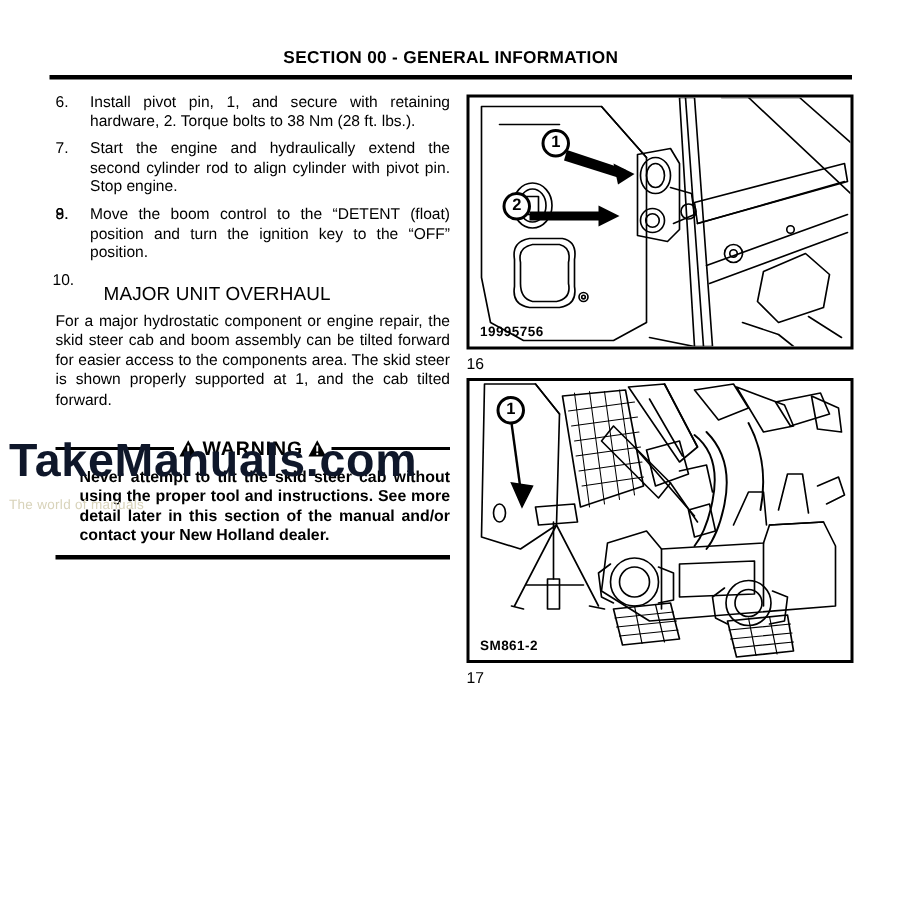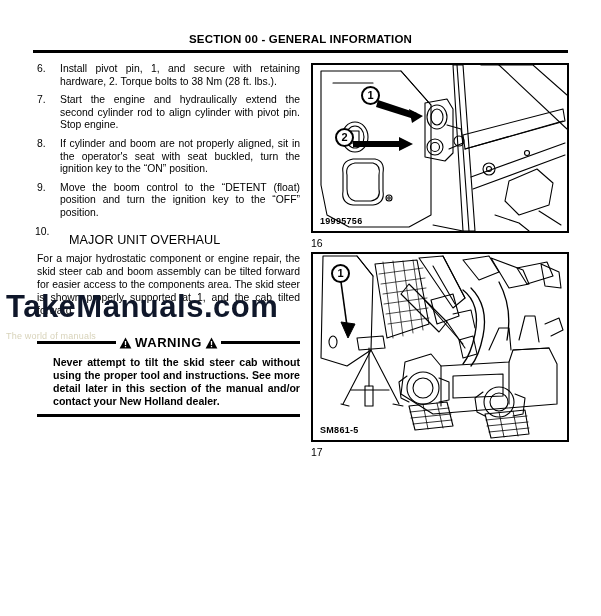--- a/index.html
+++ b/index.html
@@ -249,21 +249,20 @@
       <li class="step">
         <span class="step-num">6.</span>
         <span>Install pivot pin, 1, and secure with retaining hardware, 2. Torque bolts to 38 Nm (28 ft. lbs.).</span>
       </li>
       <li class="step">
         <span class="step-num">7.</span>
         <span>Start the engine and hydraulically extend the second cylinder rod to align cylinder with pivot pin. Stop engine.</span>
       </li>
       <li class="step">
         <span class="step-num">8.</span>
-        <span>If cylinder and boom are not properly aligned, sit in the operator's seat with seat buckled, turn the ignition key to the “ON” position.</span>
       </li>
       <li class="step">
         <span class="step-num">9.</span>
         <span>Move the boom control to the “DETENT (float) position and turn the ignition key to the “OFF” position.</span>
       </li>
       <li class="step">
         <span class="step-num wide">10.</span>
       </li>
     </ol>
 
@@ -452,19 +451,19 @@
 
       <svg class="fig-art" width="254" height="186" viewBox="0 0 254 186" style="z-index:4">
         <g fill="#000000" stroke="#000000">
           <path d="M28 28 L34 72" stroke-width="1.6" fill="none"></path>
           <polygon points="35,84 28,68 42,70"></polygon>
         </g>
       </svg>
 
       <div class="callout" style="left:18px; top:10px;">1</div>
 
-      <div class="fig-caption">SM861-5</div>
+      <div class="fig-caption">SM861-2</div>
     </div>
     <div class="fig-number fig2-number">17</div>
 
   </div>
 
 </div>
 
 </body></html>

